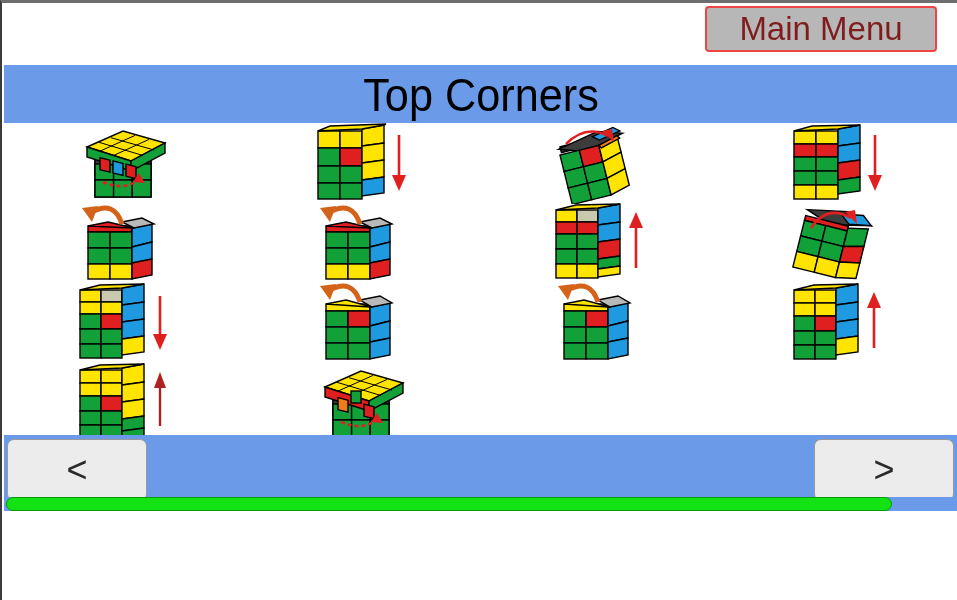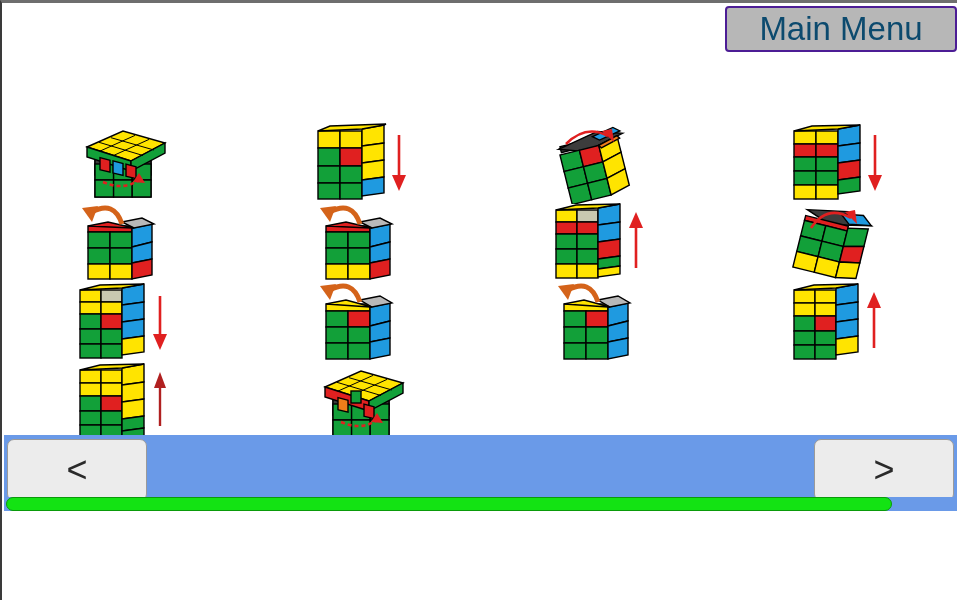--- a/index.html
+++ b/index.html
@@ -16,27 +16,27 @@
     border-top:3px solid #6e6e6e;
     border-left:2px solid #3a3a3a;
     background:#fff;
   }
   
   .topbar{
     position:absolute;left:0;top:0;width:955px;height:52px;
     background:#ffffff;
   }
   .main-menu-btn{
-    position:absolute;right:0;top:3px;
+    position:absolute;right:20px;top:3px;
     width:228px;height:42px;
     background:#b7b7b7;
-    border:2px solid #4c1d95;
+    border:2px solid #ef4444;
     border-radius:4px;
     display:flex;align-items:center;justify-content:center;
-    font-size:33px;color:#0c4a6e;
+    font-size:33px;color:#7f1d1d;
     letter-spacing:0px;
     cursor:pointer;
   }
   
   .title-band{
     position:absolute;left:2px;top:62px;width:953px;height:58px;
     background:#6a9ae8;
     display:flex;align-items:center;justify-content:center;
   }
   .title-band .title-text{
@@ -104,20 +104,23 @@
 </style>
 </head>
 <body>
 
 <div id="app">
 
   <div class="topbar">
     <div class="main-menu-btn">Main Menu</div>
   </div>
 
+  <div class="title-band">
+    <div class="title-text">Top Corners</div>
+  </div>
 
   <div class="grid-area">
 
     <div class="cube-row" style="top:0px;">
       <div class="cube-cell">
 
         <svg width="100" height="80" viewBox="0 0 100 80">
           <g stroke="#000" stroke-width="1.4">
 
             <rect x="22" y="30" width="56" height="44" fill="#12a039"></rect>

